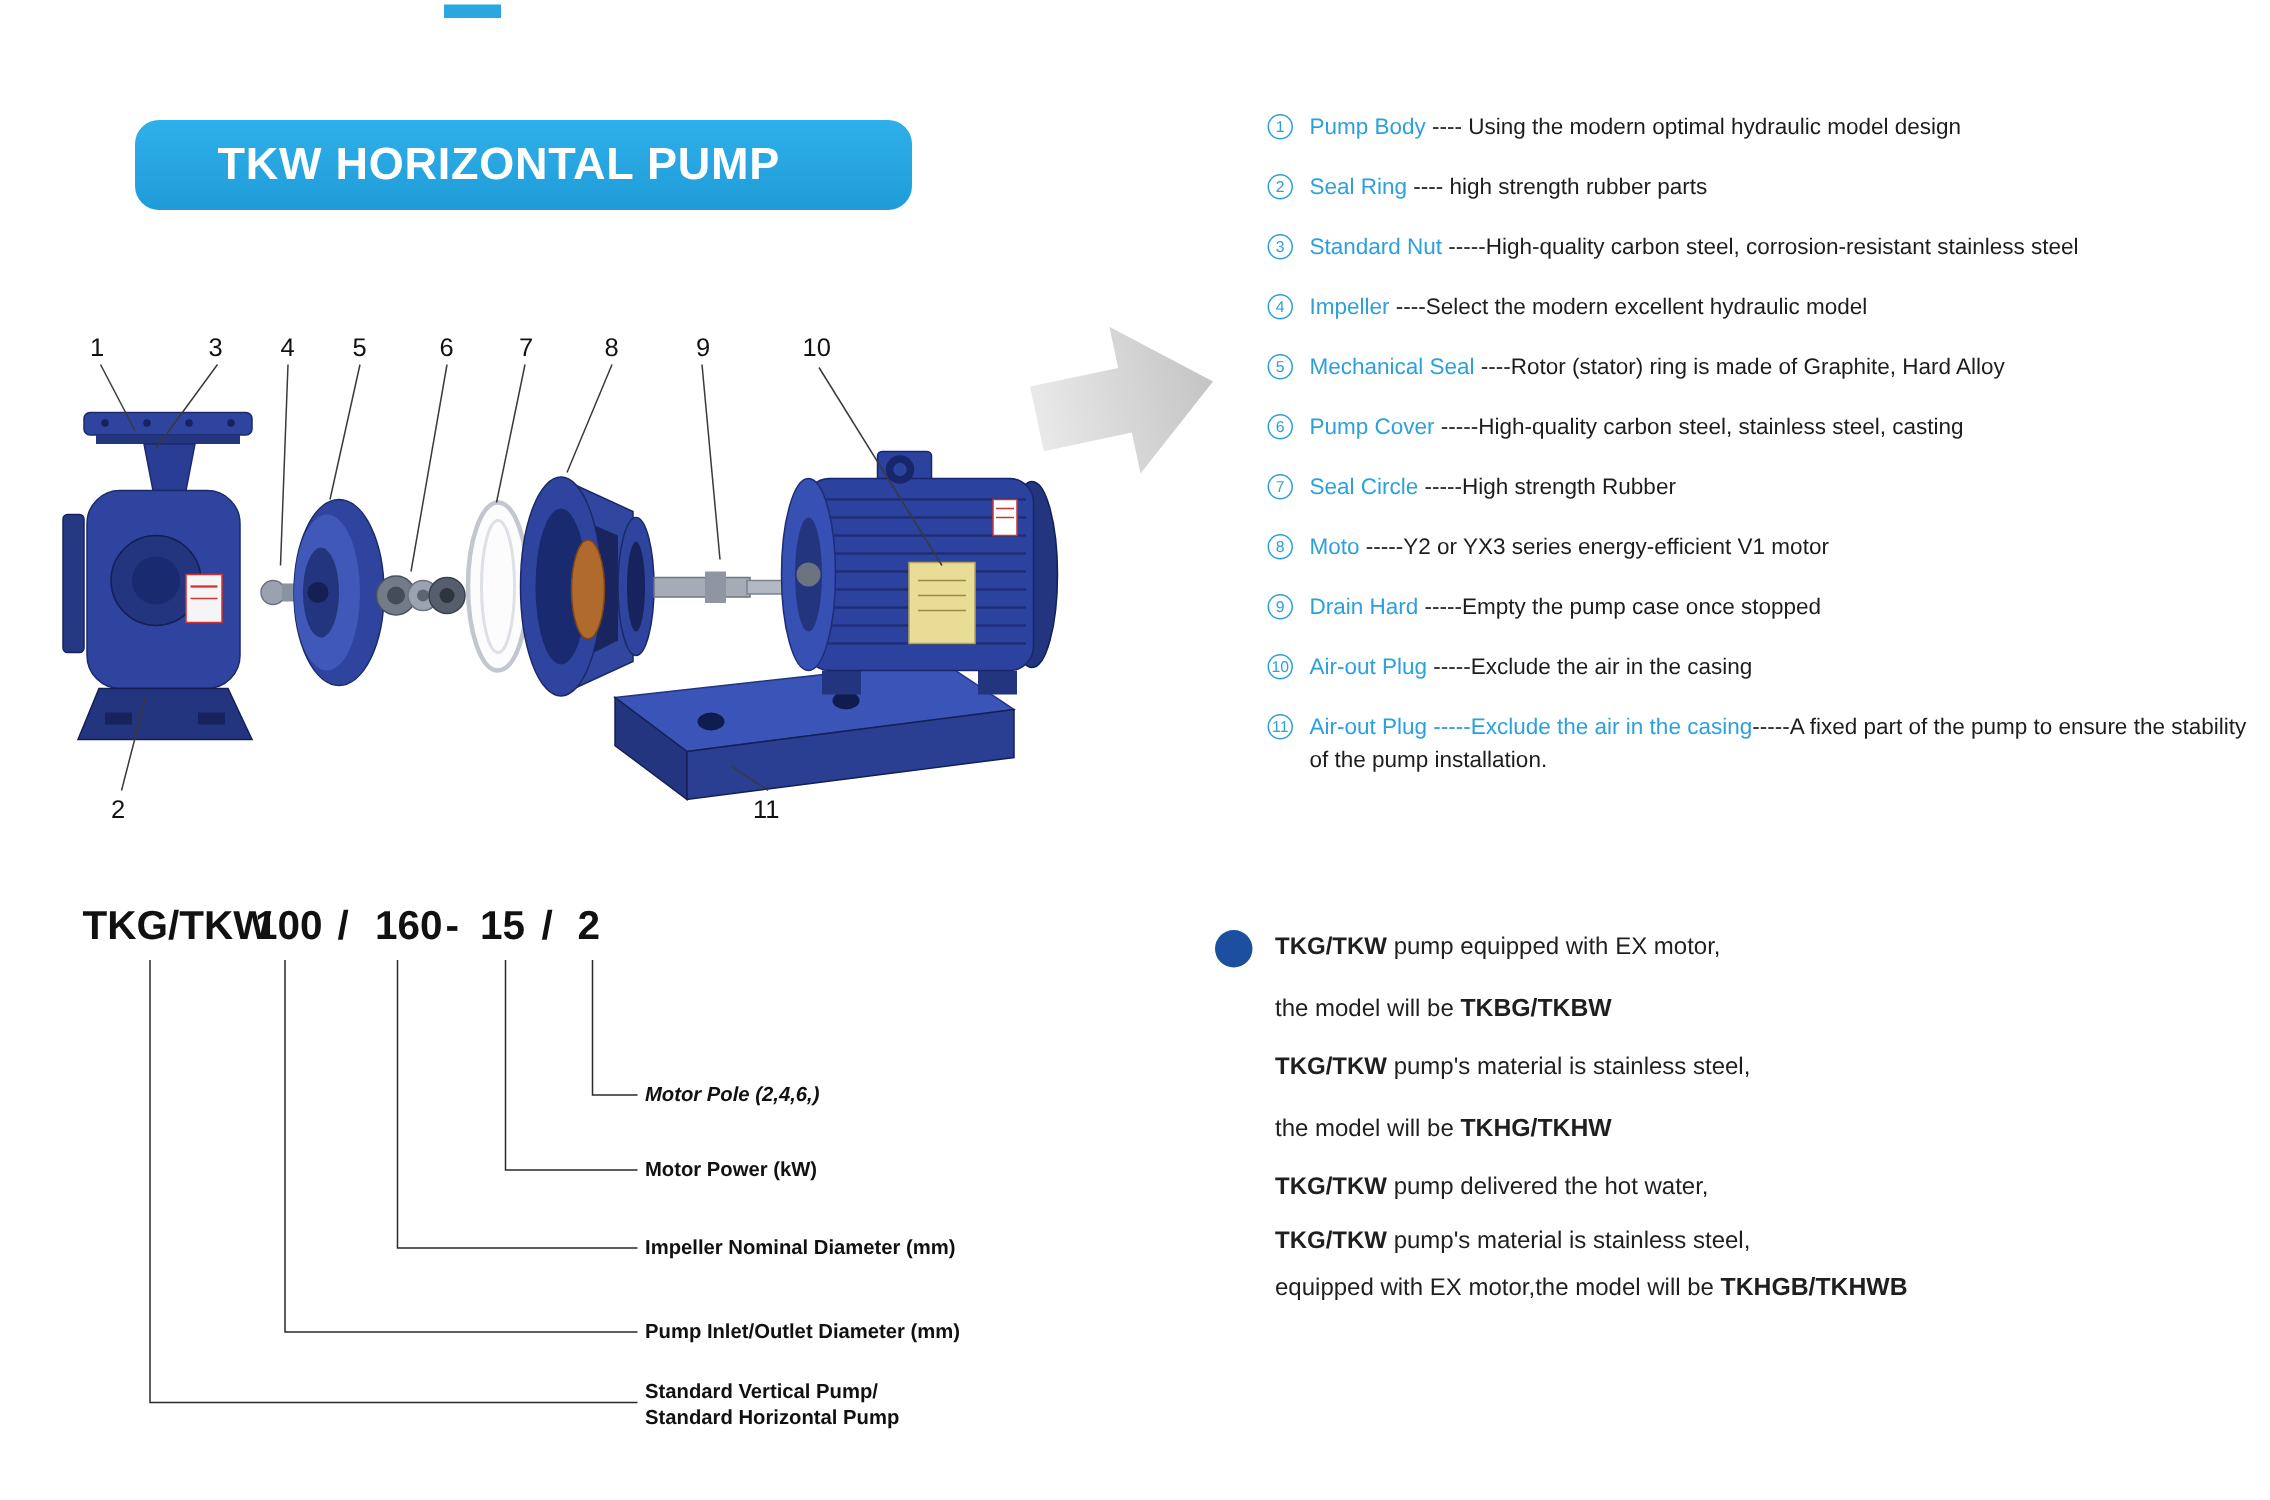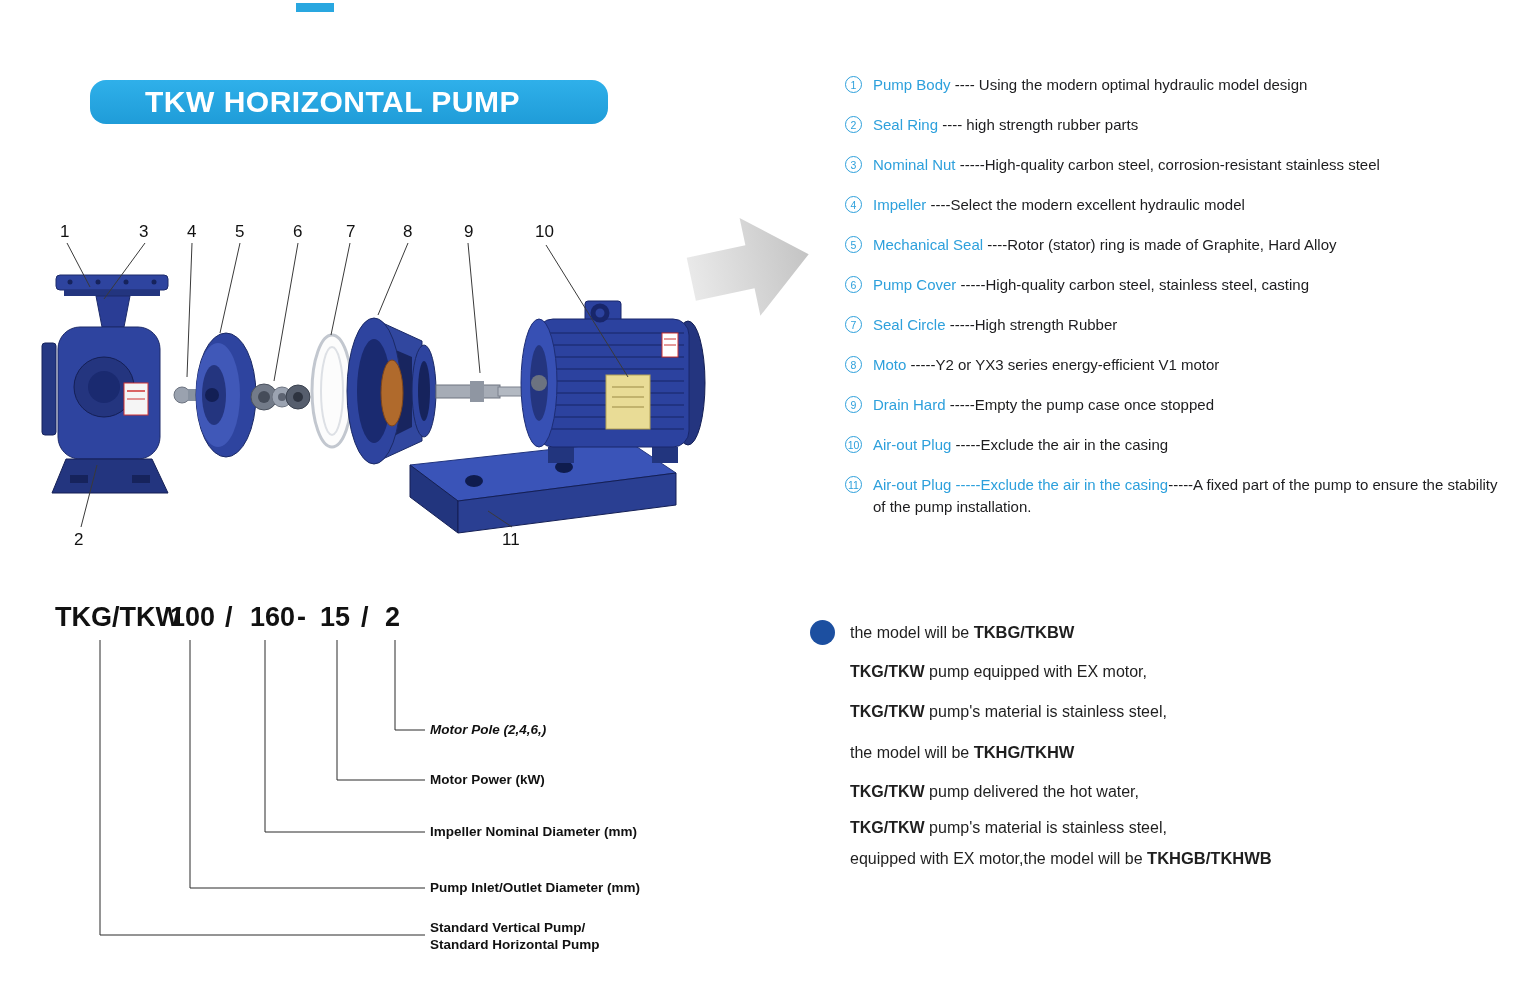--- a/index.html
+++ b/index.html
@@ -1,21 +1,21 @@
 <!DOCTYPE html>
 <html><head>
 <meta charset="utf-8">
 <style>
   html,body{margin:0;padding:0;background:#fff;}
   .page{position:relative;width:1513px;height:1000px;background:#ffffff;overflow:hidden;
         font-family:"Liberation Sans","DejaVu Sans",sans-serif;color:#1d1d1f;}
 
   .top-mark{position:absolute;left:296px;top:3px;width:38px;height:9px;background:#29a7e0;}
 
-  .banner{position:absolute;left:90px;top:80px;width:518px;height:44px;border-radius:16px;
+  .banner{position:absolute;left:90px;top:80px;width:518px;height:60px;border-radius:16px;
           background:linear-gradient(#2fb0ea,#1f9cd8);display:flex;align-items:center;
           padding-left:55px;box-sizing:border-box;}
   .banner h1{margin:0;color:#fff;font-size:30px;font-weight:700;letter-spacing:0.5px;}
 
   .diagram-svg{position:absolute;left:40px;top:215px;width:780px;height:350px;}
   .callout{font-size:17px;fill:#111;font-weight:500;}
 
   
   .parts{position:absolute;left:845px;top:74px;width:662px;margin:0;padding:0;list-style:none;}
   .part{position:relative;padding-left:28px;margin-bottom:18px;font-size:15px;line-height:22px;color:#1d1d1f;}
@@ -183,21 +183,21 @@
     <text class="callout" x="363" y="22">8</text>
     <text class="callout" x="424" y="22">9</text>
     <text class="callout" x="495" y="22">10</text>
     <text class="callout" x="34" y="330">2</text>
     <text class="callout" x="462" y="330">11</text>
   </svg>
 
   <ol class="parts">
     <li class="part"><span class="pnum">1</span><span class="pname">Pump Body</span><span class="pdesc"> ---- Using the modern optimal hydraulic model design</span></li>
     <li class="part"><span class="pnum">2</span><span class="pname">Seal Ring</span><span class="pdesc"> ---- high strength rubber parts</span></li>
-    <li class="part"><span class="pnum">3</span><span class="pname">Nominal Nut</span><span class="pdesc"> -----High-quality carbon steel, corrosion-resistant stainless steel</span></li>
+    <li class="part"><span class="pnum">3</span><span class="pname">Standard Nut</span><span class="pdesc"> -----High-quality carbon steel, corrosion-resistant stainless steel</span></li>
     <li class="part"><span class="pnum">4</span><span class="pname">Impeller</span><span class="pdesc"> ----Select the modern excellent hydraulic model</span></li>
     <li class="part"><span class="pnum">5</span><span class="pname">Mechanical Seal</span><span class="pdesc"> ----Rotor (stator) ring is made of Graphite, Hard Alloy</span></li>
     <li class="part"><span class="pnum">6</span><span class="pname">Pump Cover</span><span class="pdesc"> -----High-quality carbon steel, stainless steel, casting</span></li>
     <li class="part"><span class="pnum">7</span><span class="pname">Seal Circle</span><span class="pdesc"> -----High strength Rubber</span></li>
     <li class="part"><span class="pnum">8</span><span class="pname">Moto</span><span class="pdesc"> -----Y2 or YX3 series energy-efficient V1 motor</span></li>
     <li class="part"><span class="pnum">9</span><span class="pname">Drain Hard</span><span class="pdesc"> -----Empty the pump case once stopped</span></li>
     <li class="part"><span class="pnum">10</span><span class="pname">Air-out Plug</span><span class="pdesc"> -----Exclude the air in the casing</span></li>
     <li class="part"><span class="pnum">11</span><span class="pname">Air-out Plug</span><span class="pblue"> -----Exclude the air in the casing</span><span class="pdesc">-----A fixed part of the pump to ensure the stability of the pump installation.</span></li>
   </ol>
 
@@ -227,22 +227,22 @@
   <div class="mlabel" style="left:430px;top:824px;">Impeller Nominal Diameter (mm)</div>
   <div class="mlabel" style="left:430px;top:880px;">Pump Inlet/Outlet Diameter (mm)</div>
   <div class="mlabel two" style="left:430px;top:919px;">
     <div>Standard Vertical Pump/</div>
     <div>Standard  Horizontal Pump</div>
   </div>
 
   <span class="bullet"></span>
   <div class="notes">
     <div class="note">
+      <div class="note-line"><span class="nmodel">TKG/TKW</span><span> pump equipped with EX motor,</span></div>
       <div class="note-line"><span>the model will be </span><span class="nresult">TKBG/TKBW</span></div>
-      <div class="note-line"><span class="nmodel">TKG/TKW</span><span> pump equipped with EX motor,</span></div>
     </div>
     <div class="note">
       <div class="note-line"><span class="nmodel">TKG/TKW</span><span> pump's material is stainless steel,</span></div>
       <div class="note-line"><span>the model will be </span><span class="nresult">TKHG/TKHW</span></div>
     </div>
     <div class="note">
       <div class="note-line"><span class="nmodel">TKG/TKW</span><span> pump delivered the hot water,</span></div>
     </div>
     <div class="note compact">
       <div class="note-line"><span class="nmodel">TKG/TKW</span><span> pump's material is stainless steel,</span></div>

